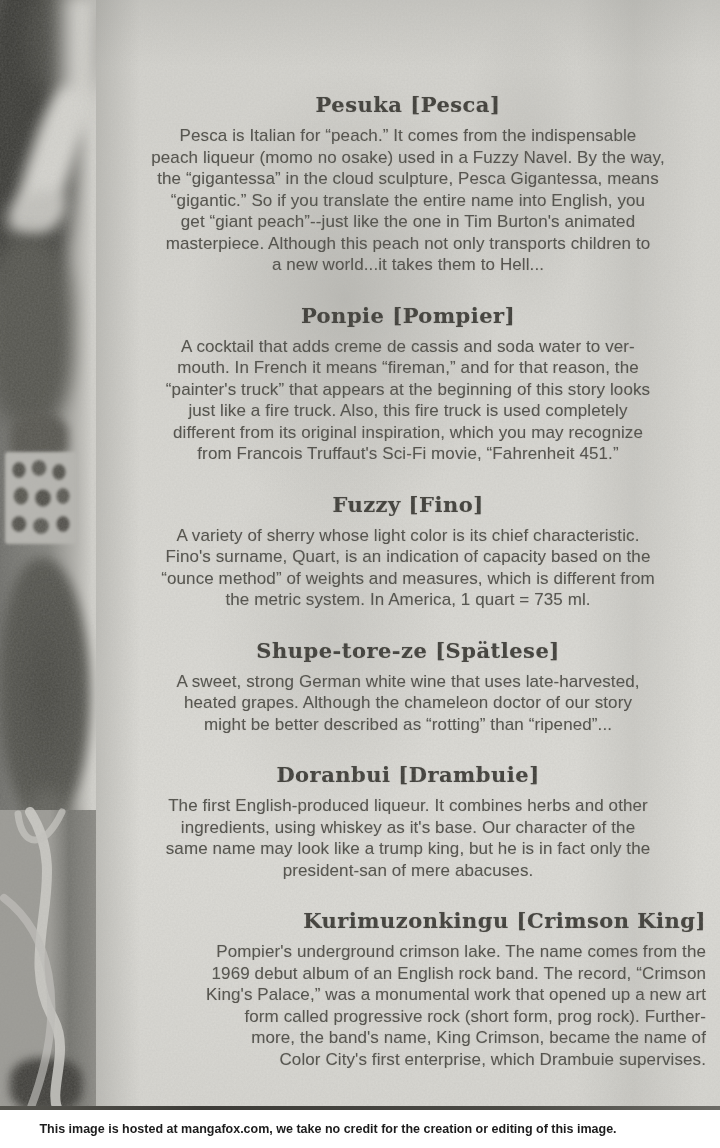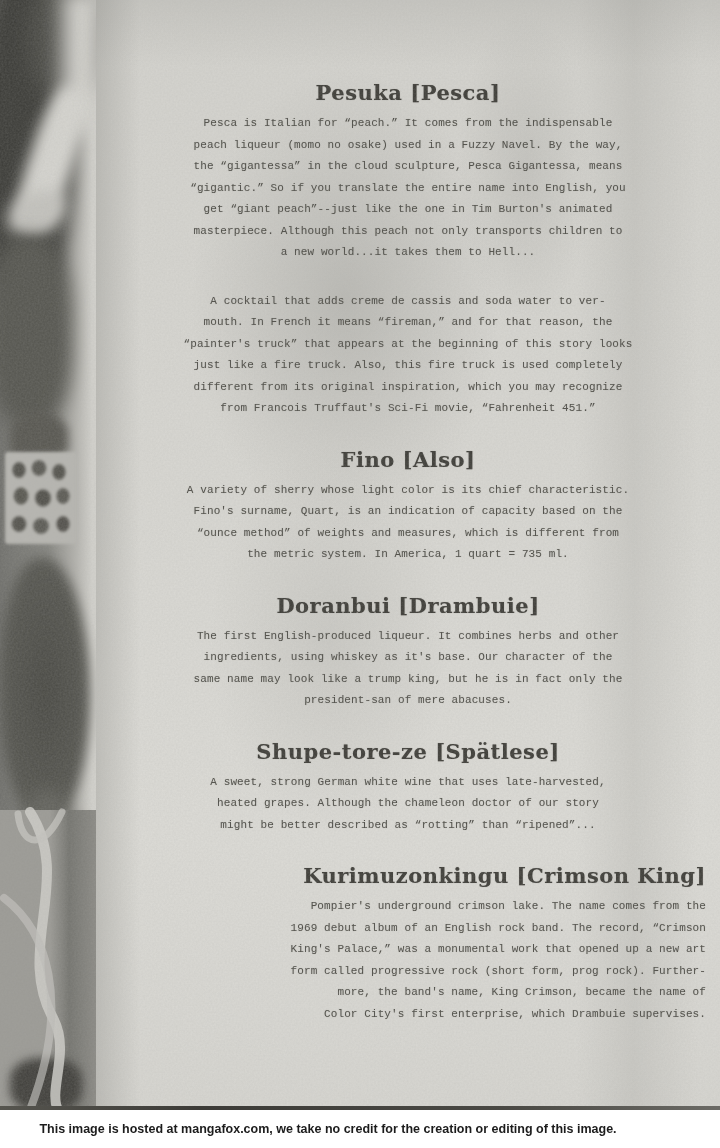--- a/index.html
+++ b/index.html
@@ -60,32 +60,32 @@
   .a-blob-tail{left:16px;top:790px;width:62px;height:150px;background:#62625c;border-radius:45%;filter:blur(9px);}
   .a-low{left:0;top:810px;width:96px;height:300px;background:linear-gradient(to right,#9b9a95 0%,#9b9a95 52%,#73736e 72%,#8a8984 100%);}
   .a-bottom-dark{left:10px;top:1058px;width:72px;height:54px;background:#3f3e3a;border-radius:40%;filter:blur(5px);}
   .ribbons{position:absolute;left:0;top:0;z-index:3;}
   
   .content{
     position:absolute;left:96px;top:0;width:624px;z-index:4;
     box-sizing:border-box;padding:80px 14px 0 14px;
     text-align:center;
   }
-  .content section{margin:0 0 27px 0;}
+  .content section{margin:12px 0 27px 0;}
   .content section:last-child{margin-bottom:0;text-align:right;}
   .glossary-title{
     font-family:"DejaVu Serif",serif;
     font-weight:700;font-size:21px;line-height:26px;
     letter-spacing:0.5px;
     color:#3b3a35;margin:0 0 7px 0;
     text-shadow:0 0 1px rgba(59,58,53,0.4);
   }
   .glossary-body{
-    font-family:Liberation Mono, monospace;
-    font-size:11px;line-height:21.5px;letter-spacing:0.1px;
+    font-family:Liberation Sans, sans-serif;
+    font-size:17px;line-height:21.5px;letter-spacing:0.1px;
     color:#4c4b45;margin:0;white-space:pre-line;
     text-shadow:0 0 1px rgba(76,75,69,0.25);
   }
   
   .grain{position:absolute;inset:0;z-index:5;pointer-events:none;opacity:0.38;}
   .scan-edge{
     position:absolute;left:0;right:0;bottom:0;height:4px;z-index:6;
     background:linear-gradient(to right,#56554f,#3c3b37 28%,#4a4944 70%,#6b6a65);
   }
   
@@ -134,46 +134,47 @@
       <h2 class="glossary-title">Pesuka [Pesca]</h2>
       <p class="glossary-body">Pesca is Italian for “peach.” It comes from the indispensable
 peach liqueur (momo no osake) used in a Fuzzy Navel. By the way,
 the “gigantessa” in the cloud sculpture, Pesca Gigantessa, means
 “gigantic.” So if you translate the entire name into English, you
 get “giant peach”--just like the one in Tim Burton's animated
 masterpiece. Although this peach not only transports children to
 a new world...it takes them to Hell...</p>
     </section>
     <section>
+      <h2 class="glossary-title">Ponpie [Pompier]</h2>
       <p class="glossary-body">A cocktail that adds creme de cassis and soda water to ver-
 mouth. In French it means “fireman,” and for that reason, the
 “painter's truck” that appears at the beginning of this story looks
 just like a fire truck. Also, this fire truck is used completely
 different from its original inspiration, which you may recognize
 from Francois Truffaut's Sci-Fi movie, “Fahrenheit 451.”</p>
     </section>
     <section>
-      <h2 class="glossary-title">Fino [Also]</h2>
+      <h2 class="glossary-title">Fuzzy [Fino]</h2>
       <p class="glossary-body">A variety of sherry whose light color is its chief characteristic.
 Fino's surname, Quart, is an indication of capacity based on the
 “ounce method” of weights and measures, which is different from
 the metric system. In America, 1 quart = 735 ml.</p>
+    </section>
+    <section>
+      <h2 class="glossary-title">Shupe-tore-ze [Spätlese]</h2>
+      <p class="glossary-body">A sweet, strong German white wine that uses late-harvested,
+heated grapes. Although the chameleon doctor of our story
+might be better described as “rotting” than “ripened”...</p>
     </section>
     <section>
       <h2 class="glossary-title">Doranbui [Drambuie]</h2>
       <p class="glossary-body">The first English-produced liqueur. It combines herbs and other
 ingredients, using whiskey as it's base. Our character of the
 same name may look like a trump king, but he is in fact only the
 president-san of mere abacuses.</p>
-    </section>
-    <section>
-      <h2 class="glossary-title">Shupe-tore-ze [Spätlese]</h2>
-      <p class="glossary-body">A sweet, strong German white wine that uses late-harvested,
-heated grapes. Although the chameleon doctor of our story
-might be better described as “rotting” than “ripened”...</p>
     </section>
     <section>
       <h2 class="glossary-title">Kurimuzonkingu [Crimson King]</h2>
       <p class="glossary-body">Pompier's underground crimson lake. The name comes from the
 1969 debut album of an English rock band. The record, “Crimson
 King's Palace,” was a monumental work that opened up a new art
 form called progressive rock (short form, prog rock). Further-
 more, the band's name, King Crimson, became the name of
 Color City's first enterprise, which Drambuie supervises.</p>
     </section>

